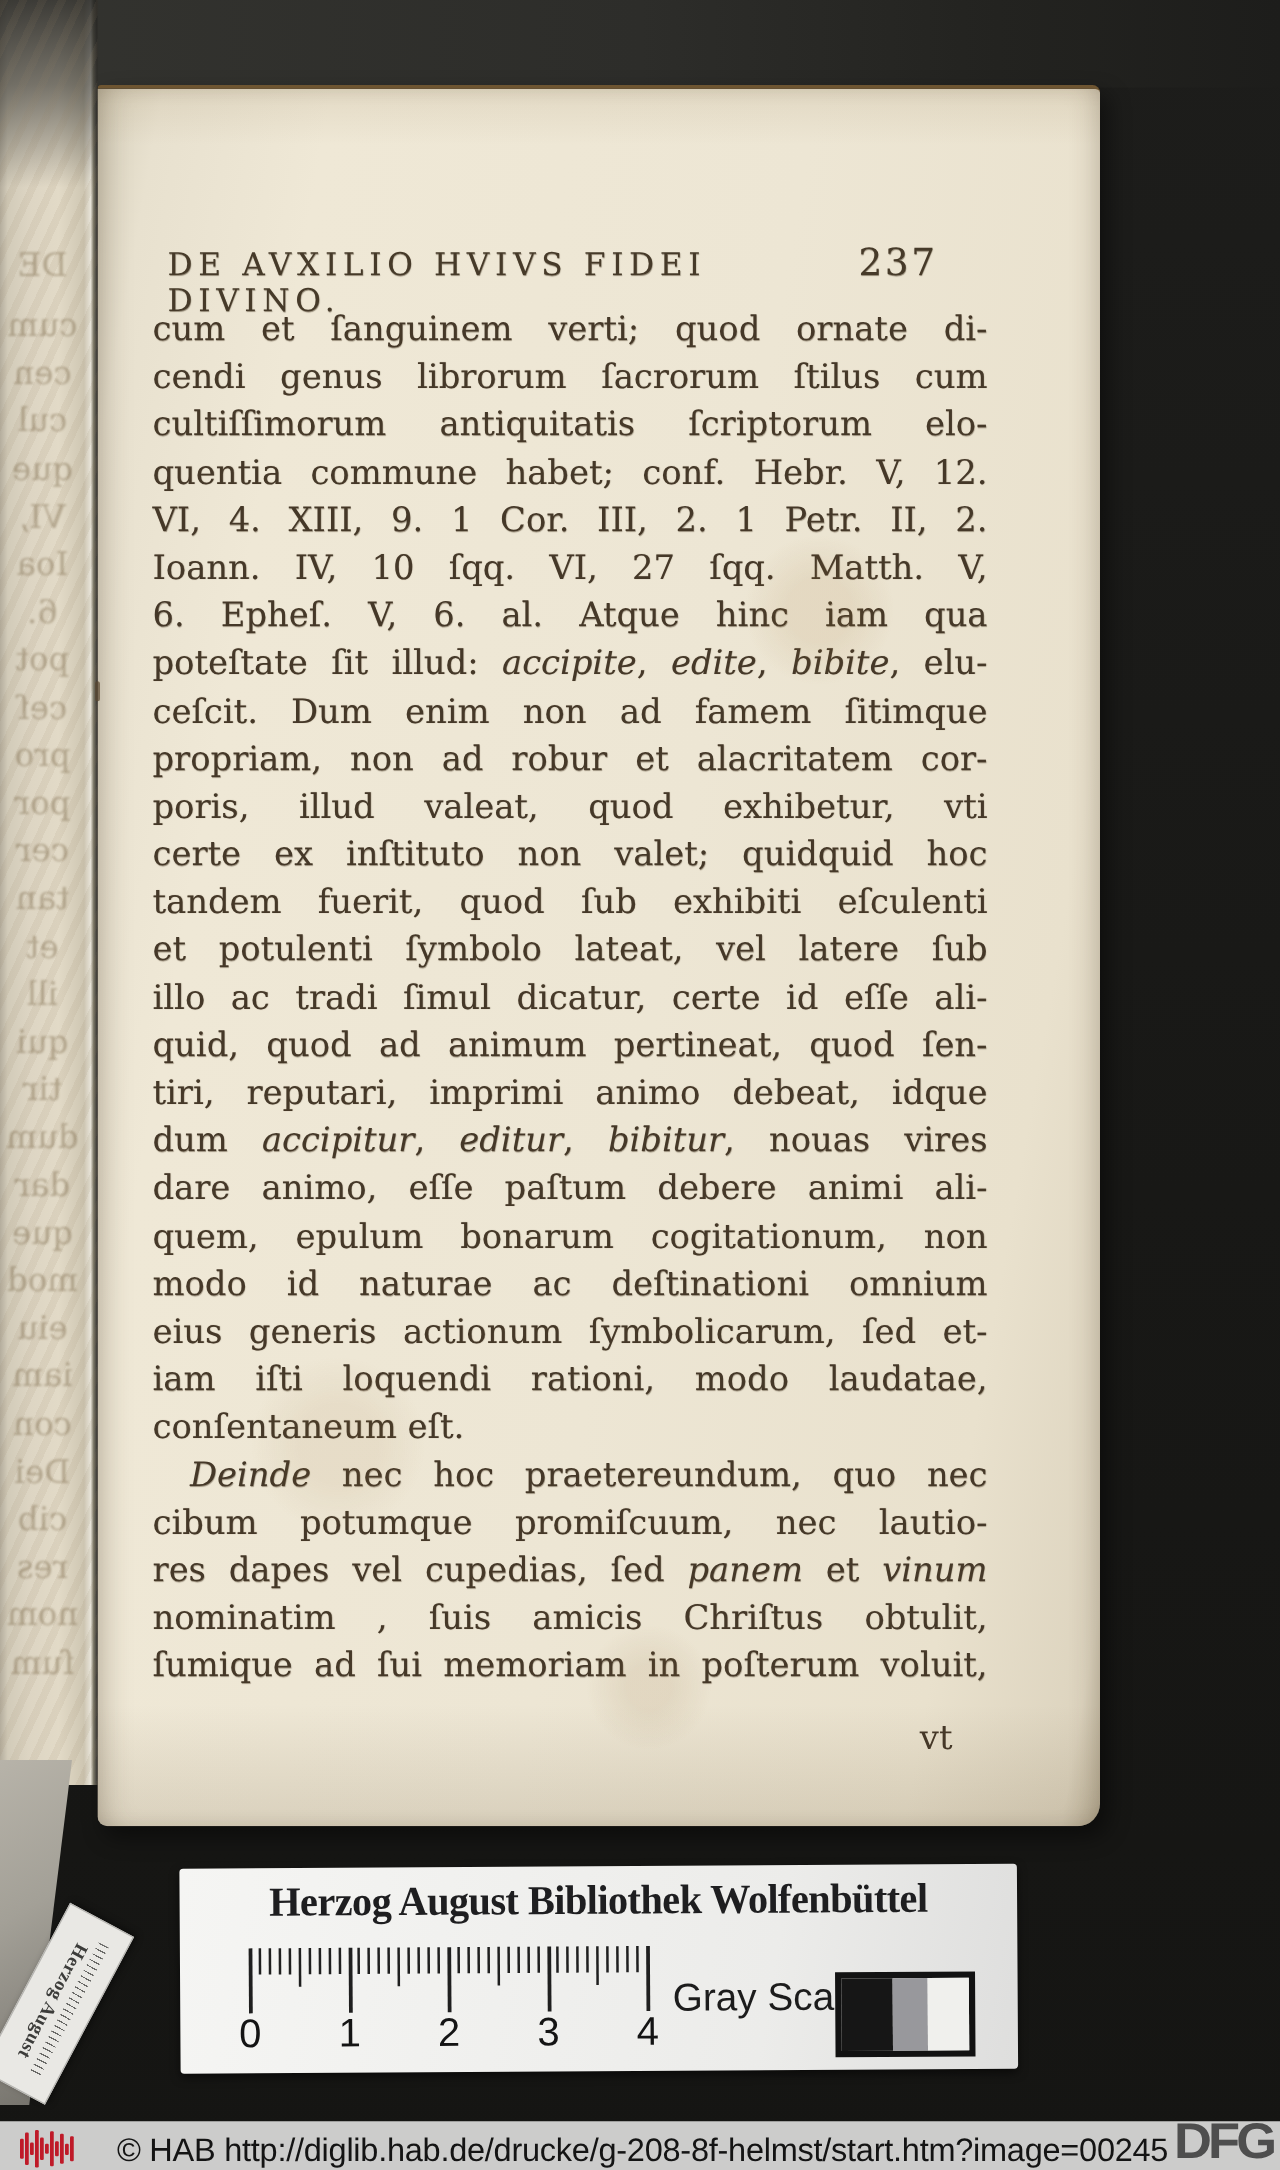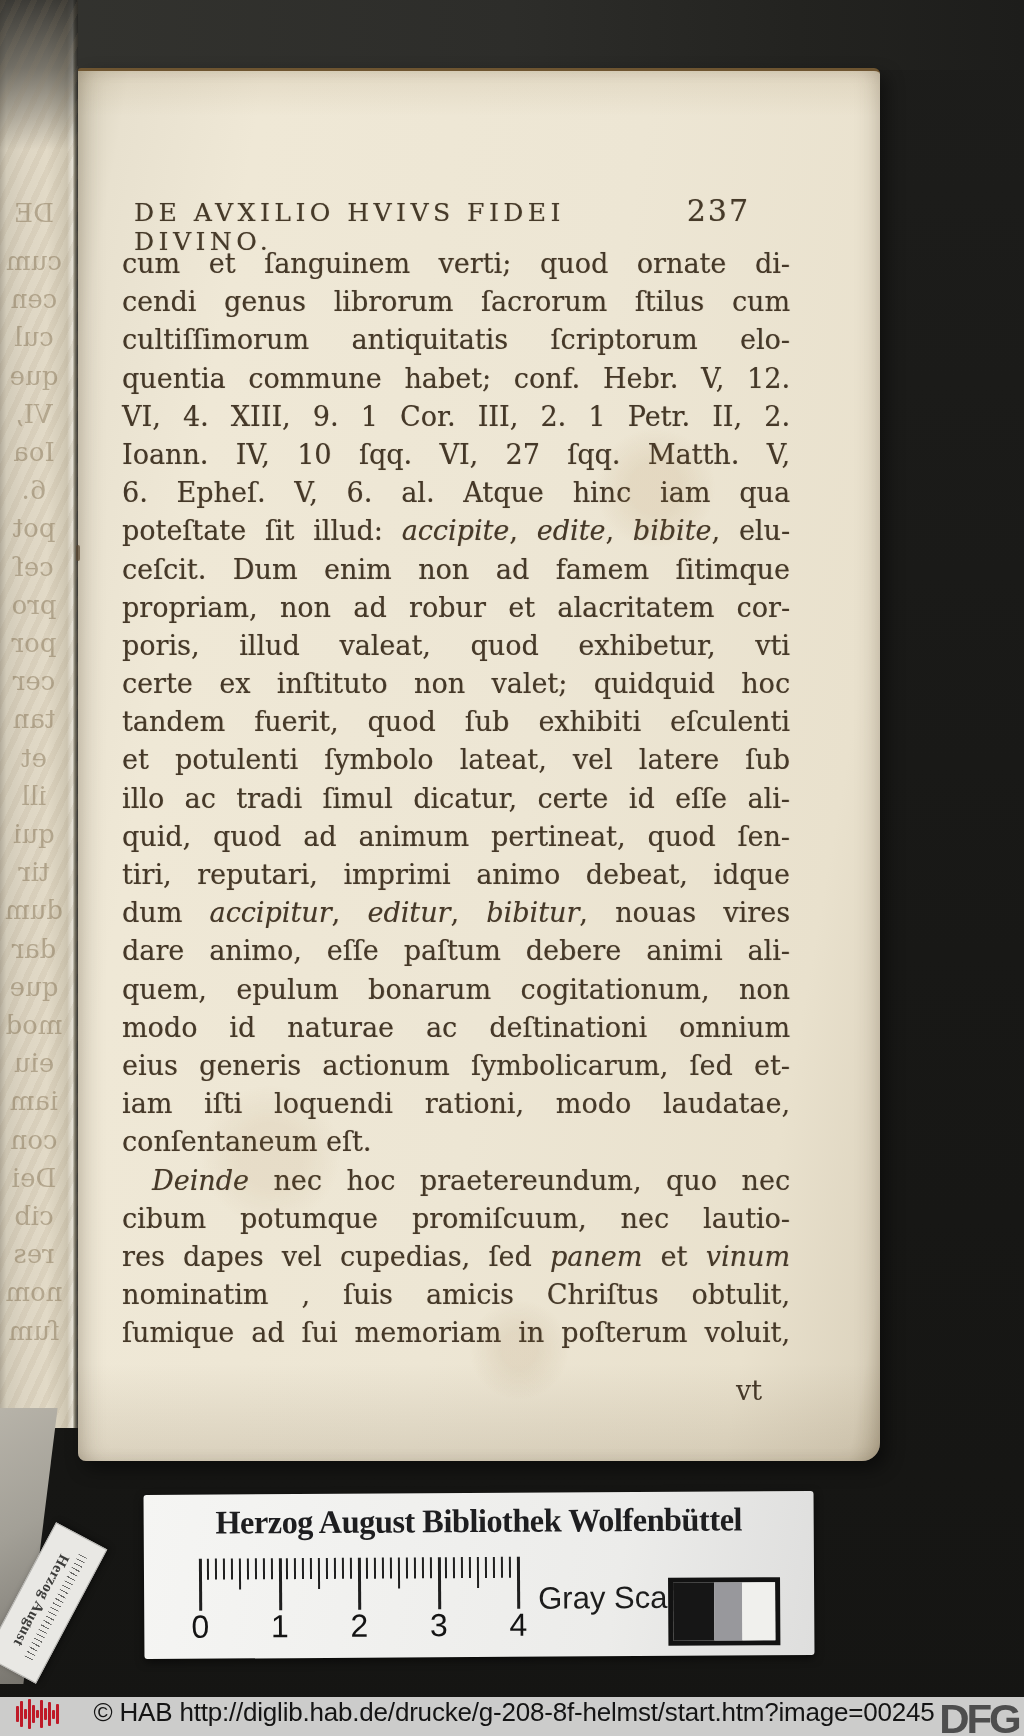--- a/index.html
+++ b/index.html
@@ -78,21 +78,21 @@
         font-family:"Liberation Sans",sans-serif;font-size:32px;color:#141414;}
   .grayscale-label{position:absolute;left:394px;top:88px;
         font-family:"Liberation Sans",sans-serif;font-size:31px;color:#1c1c1c;}
   .grayscale-patch{position:absolute;left:524px;top:86px;width:102px;height:58px;
         border:5px solid #121212;background:#f1f1ee;display:flex;}
   .gs-black{width:40%;background:#161616;}
   .gs-gray{width:28%;background:#98989c;}
   .gs-white{flex:1;background:#f0f0ed;}
   
   .footer{position:absolute;left:0;top:1697px;width:1024px;height:39px;z-index:6;
-        background:#cccccb;display:flex;align-items:flex-start;}
+        background:#cccccb;display:flex;align-items:flex-end;}
   .hab-logo{margin-left:12px;width:50px;height:34px;display:flex;align-items:center;
         justify-content:center;gap:1px;}
   .hab-logo span{width:3px;background:#bf1a28;border-radius:1px;}
   .copyright{flex:1;text-align:right;font-family:"Liberation Sans",sans-serif;
         font-size:26px;color:#141414;letter-spacing:-0.2px;padding-right:8px;
         white-space:nowrap;overflow:hidden;}
   .dfg{font-family:"Liberation Sans",sans-serif;font-weight:900;font-size:40px;
         color:#4e4e4e;letter-spacing:-3px;margin-right:6px;transform:scaleX(1.05);
         transform-origin:right center;}
 </style>

